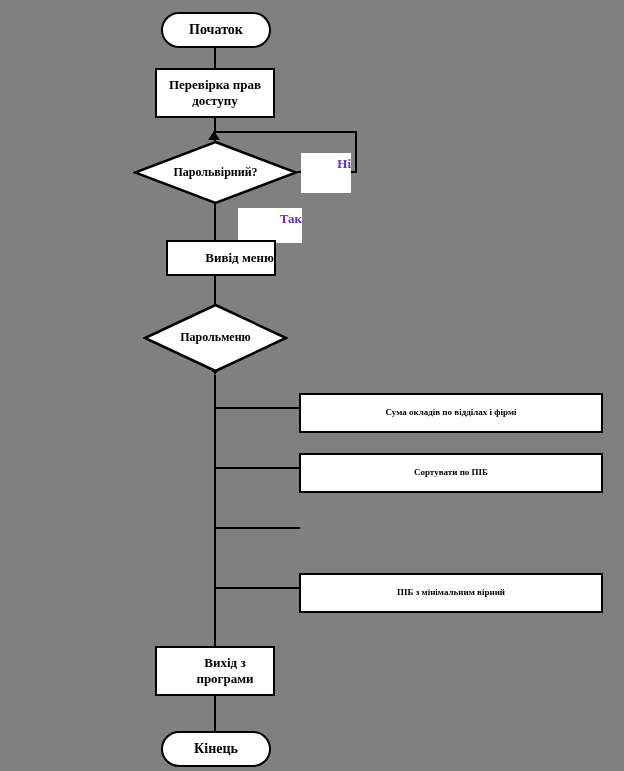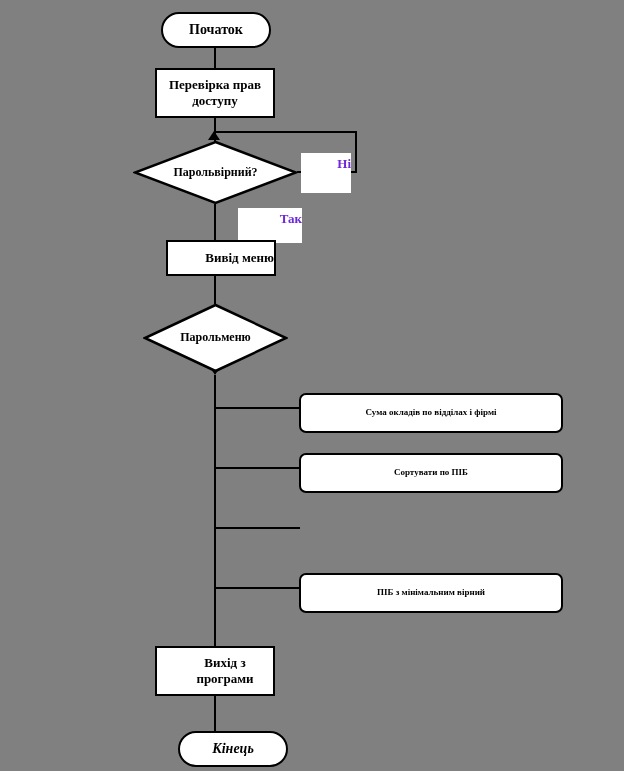--- a/index.html
+++ b/index.html
@@ -85,27 +85,27 @@
   }
   .arrow-down {
     position: absolute;
     width: 0;
     height: 0;
     border-left: 6px solid transparent;
     border-right: 6px solid transparent;
     border-top: 9px solid #000000;
   }
   .t-start  { left:161px; top:12px;  width:110px; height:36px; font-size:14px; }
-  .t-end    { left:178px; top:731px; width:110px; height:36px; font-size:14px;font-style:italic; }
+  .t-end    { left:161px; top:731px; width:110px; height:36px; font-size:14px; }
   .p-check  { left:155px; top:68px;  width:120px; height:50px; font-size:13px; }
   .p-menu   { left:166px; top:240px; width:110px; height:36px; font-size:13px;justify-content:flex-end; }
   .p-exit   { left:155px; top:646px; width:120px; height:50px; font-size:13px;padding-left:20px; }
   .d-pass   { left:133px; top:140px; width:165px; height:65px; }
   .d-choice { left:143px; top:303px; width:145px; height:70px; }
-  .opt      { left:299px; width:264px; height:40px; font-size:9px;border-radius:7px; }
+  .opt      { left:299px; width:304px; height:40px; font-size:9px; }
   .opt1 { top:393px; }
   .opt2 { top:453px;text-align:center; }
   .opt3 { top:513px; }
   .opt4 { top:573px; }
   .lbl-ni  { left:301px; top:153px; width:50px; height:40px; font-size:13px; padding-top:3px; }
   .lbl-tak { left:238px; top:201px; width:64px; height:35px; font-size:13px; padding-top:3px;margin-top:7px; }
 </style>
 </head>
 <body>
 

